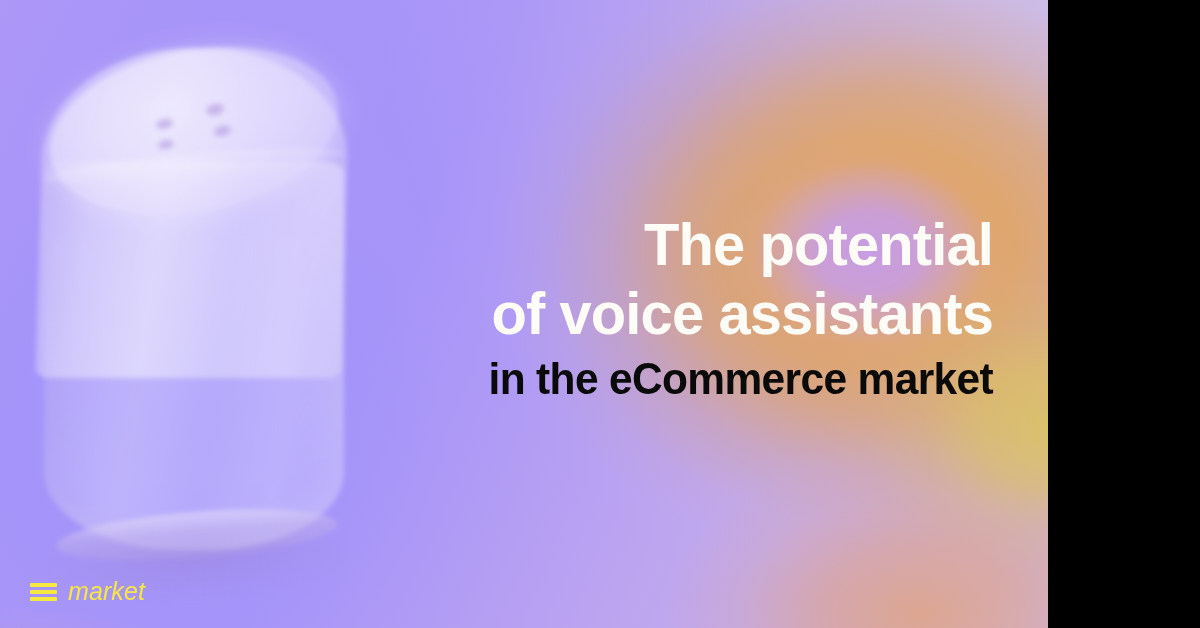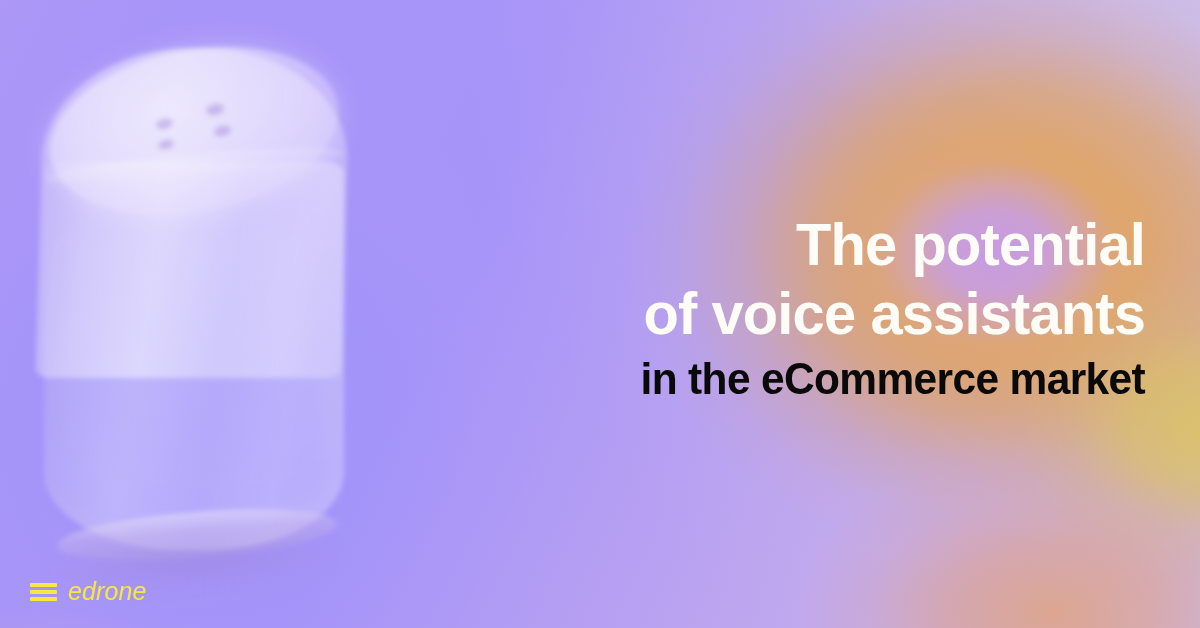--- a/index.html
+++ b/index.html
@@ -7,21 +7,21 @@
 
   html, body {
     width:1200px; height:628px;
     overflow:hidden;
     background:#000;
     font-family:"Liberation Sans", sans-serif;
   }
 
   #banner {
     position:relative;
-    width:1200px; height:628px;
+    width:1048px; height:628px;
     overflow:hidden;
     background:#c2410c;
     isolation:isolate;
   }
 
   
   .bg-layer {
     position:absolute;
     inset:-20%;
     pointer-events:none;
@@ -347,16 +347,16 @@
     <span class="hl-line hl-major">of voice assistants</span>
     <span class="hl-line hl-minor">in the eCommerce market</span>
   </div>
 
   <div id="logo">
     <span id="logo-mark">
       <i></i>
       <i></i>
       <i></i>
     </span>
-    <span id="logo-text">edrone</span>
+    <span id="logo-text">market</span>
   </div>
 
 </div>
 
 </body></html>

